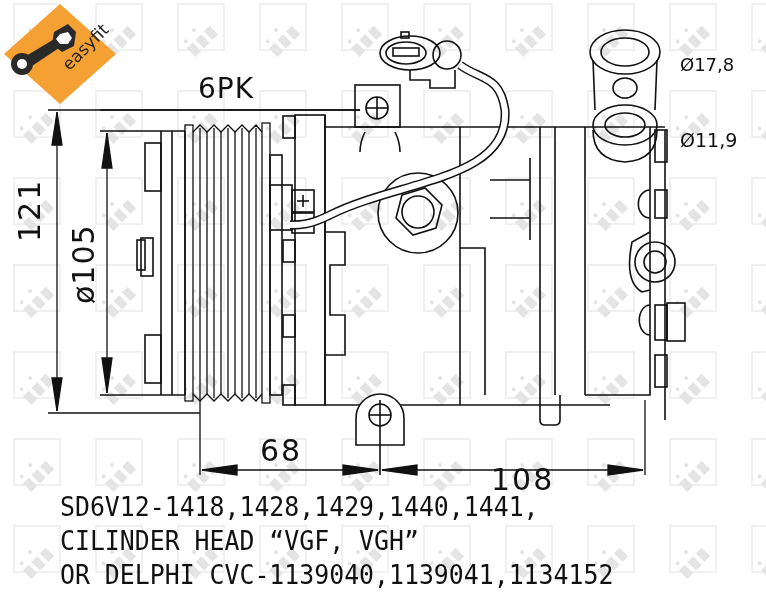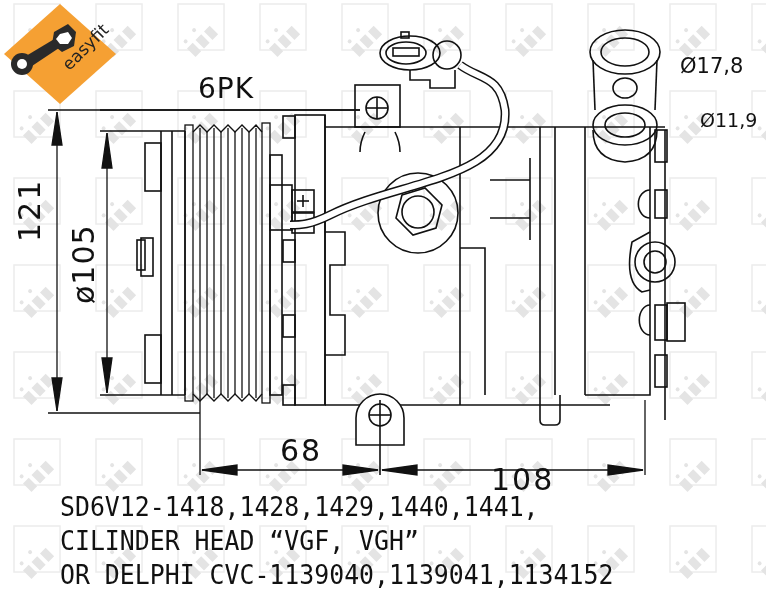--- a/index.html
+++ b/index.html
@@ -1,23 +1,23 @@
 <!DOCTYPE html>
 <html><head>
 <meta charset="utf-8">
 <style>
   html, body { margin: 0; padding: 0; background: #ffffff; }
   body { width: 766px; height: 600px; position: relative; overflow: hidden; font-family: "DejaVu Sans", sans-serif; }
   #stage { position: absolute; left: 0; top: 0; width: 766px; height: 600px; }
   .wm { position: absolute; }
   .lbl { position: absolute; color: #111; font-family: "DejaVu Sans", sans-serif; white-space: nowrap; }
   .dim-6pk { left: 198px; top: 72px; font-size: 28px; letter-spacing: 1px; }
-  .dim-178 { left: 680px; top: 54px; font-size: 21px; text-align: right; }
-  .dim-119 { left: 680px; top: 109px; font-size: 19px; margin-left: 20px; }
-  .dim-68 { left: 280px; top: 433px; font-size: 30px; letter-spacing: 2px; }
+  .dim-178 { left: 680px; top: 54px; font-size: 18px; text-align: right; }
+  .dim-119 { left: 680px; top: 129px; font-size: 19px; }
+  .dim-68 { left: 260px; top: 433px; font-size: 30px; letter-spacing: 2px; }
   .dim-108 { left: 491px; top: 433px; font-size: 30px; letter-spacing: 2px; margin-top: 29px; }
   .dim-121 { left: 12px; top: 242px; font-size: 30px; letter-spacing: 2px; transform: rotate(-90deg); transform-origin: left top; }
   .dim-105 { left: 66px; top: 304px; font-size: 30px; letter-spacing: 1px; transform: rotate(-90deg); transform-origin: left top; }
   .notes { position: absolute; left: 60px; top: 490px; font-family: "DejaVu Sans Mono", monospace; font-size: 27px; line-height: 34px; color: #111; letter-spacing: 0px; font-weight: normal; transform: scaleX(0.92); transform-origin: left top; }
   .notes div { white-space: nowrap; }
   .badge { position: absolute; left: 4px; top: 4px; width: 112px; height: 100px; }
   .badge-text { position: absolute; left: 58px; top: 60px; font-size: 17px; color: #222; transform: rotate(-45deg); transform-origin: left top; font-family: "DejaVu Sans", sans-serif; }
 </style>
 </head>
 <body>

